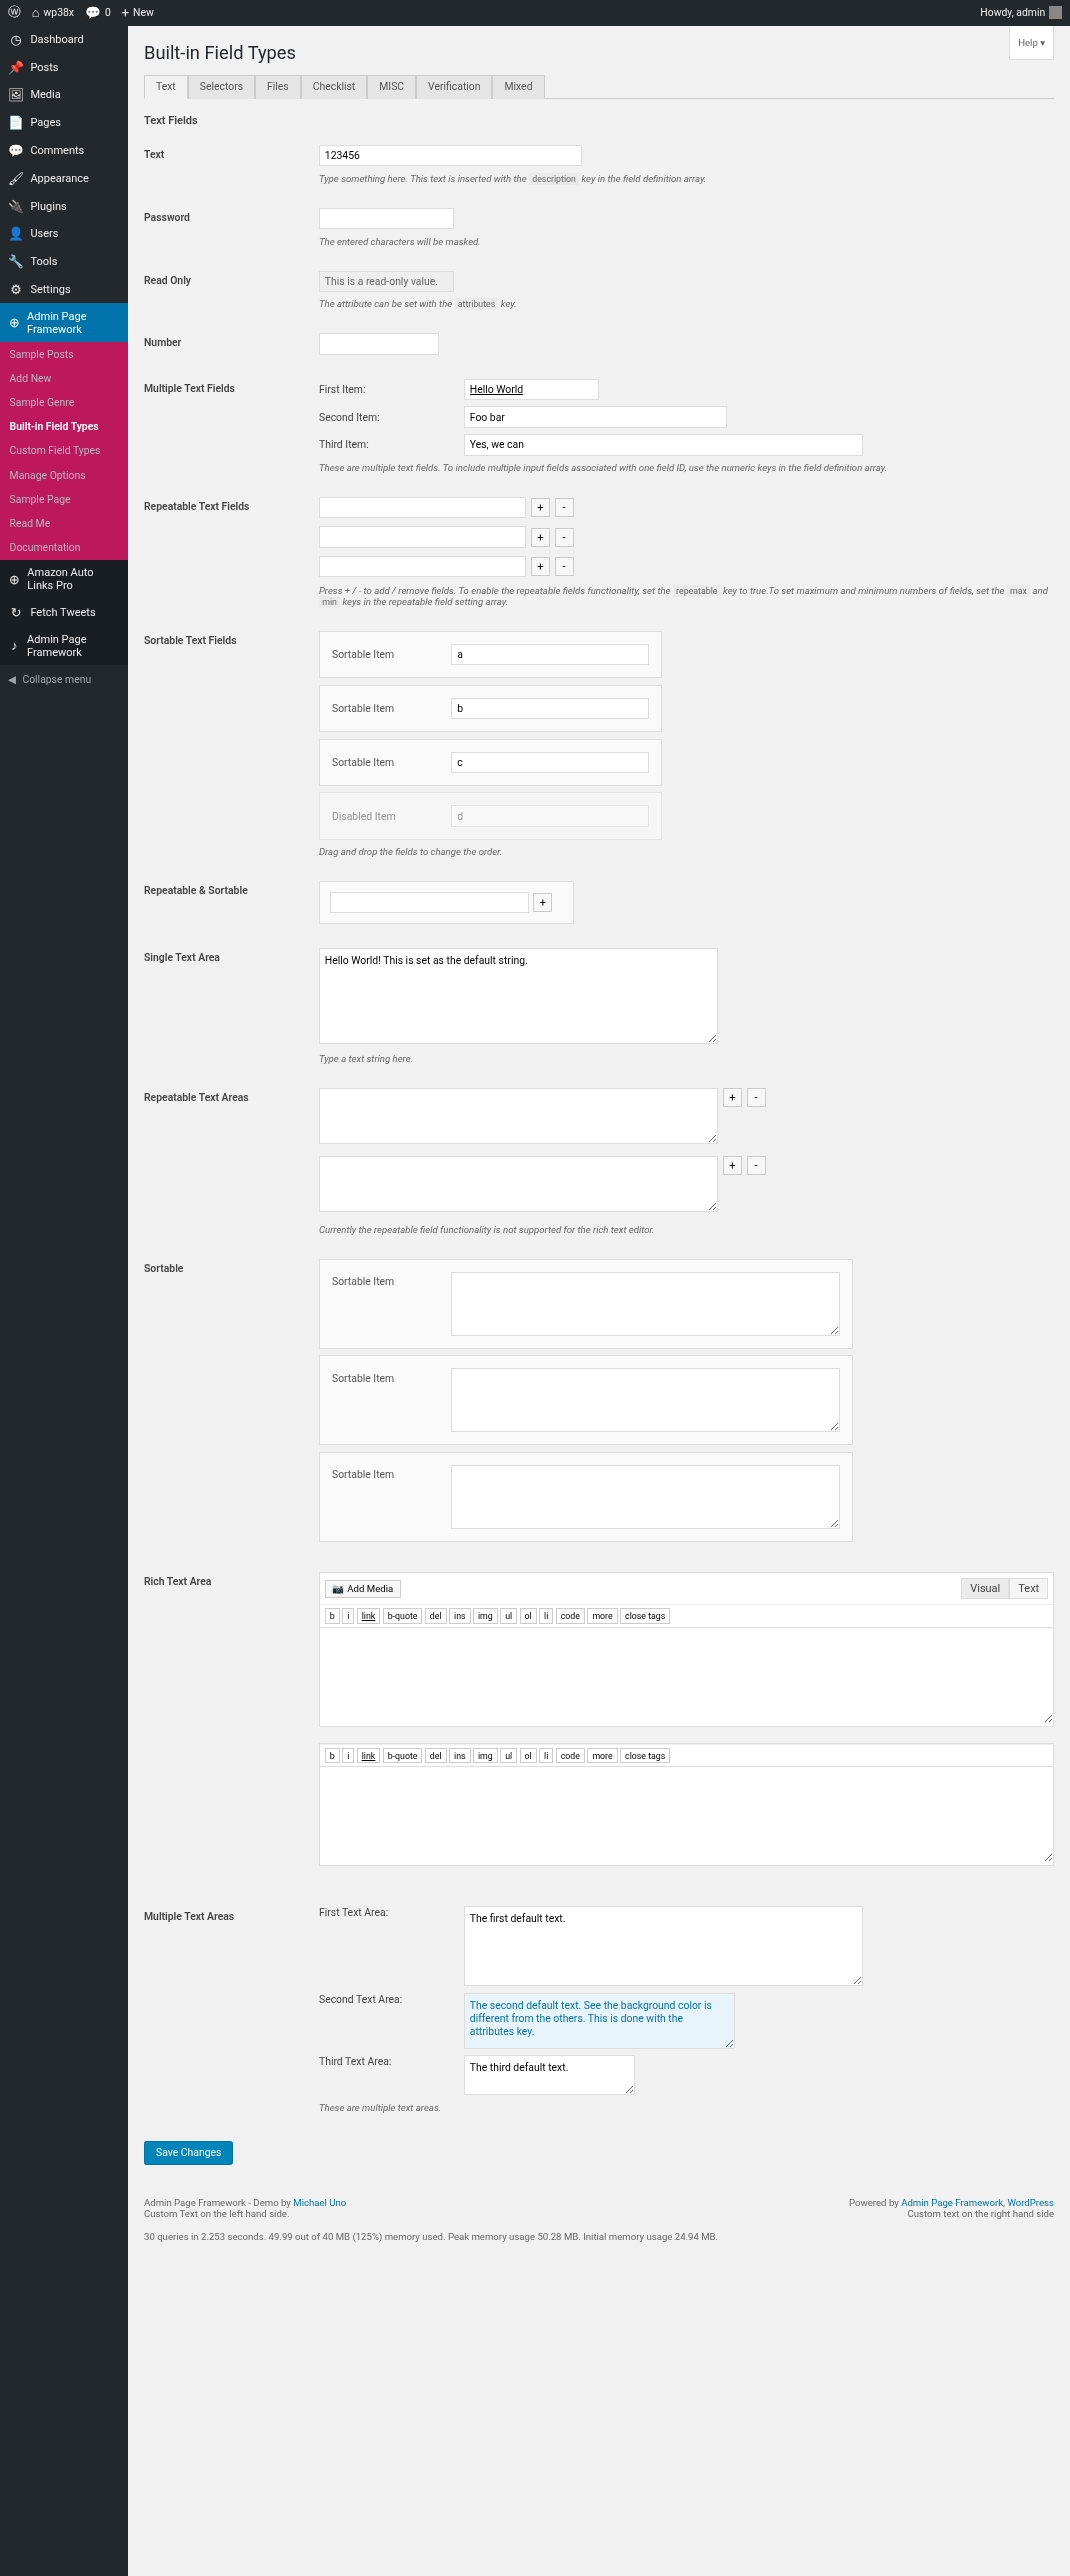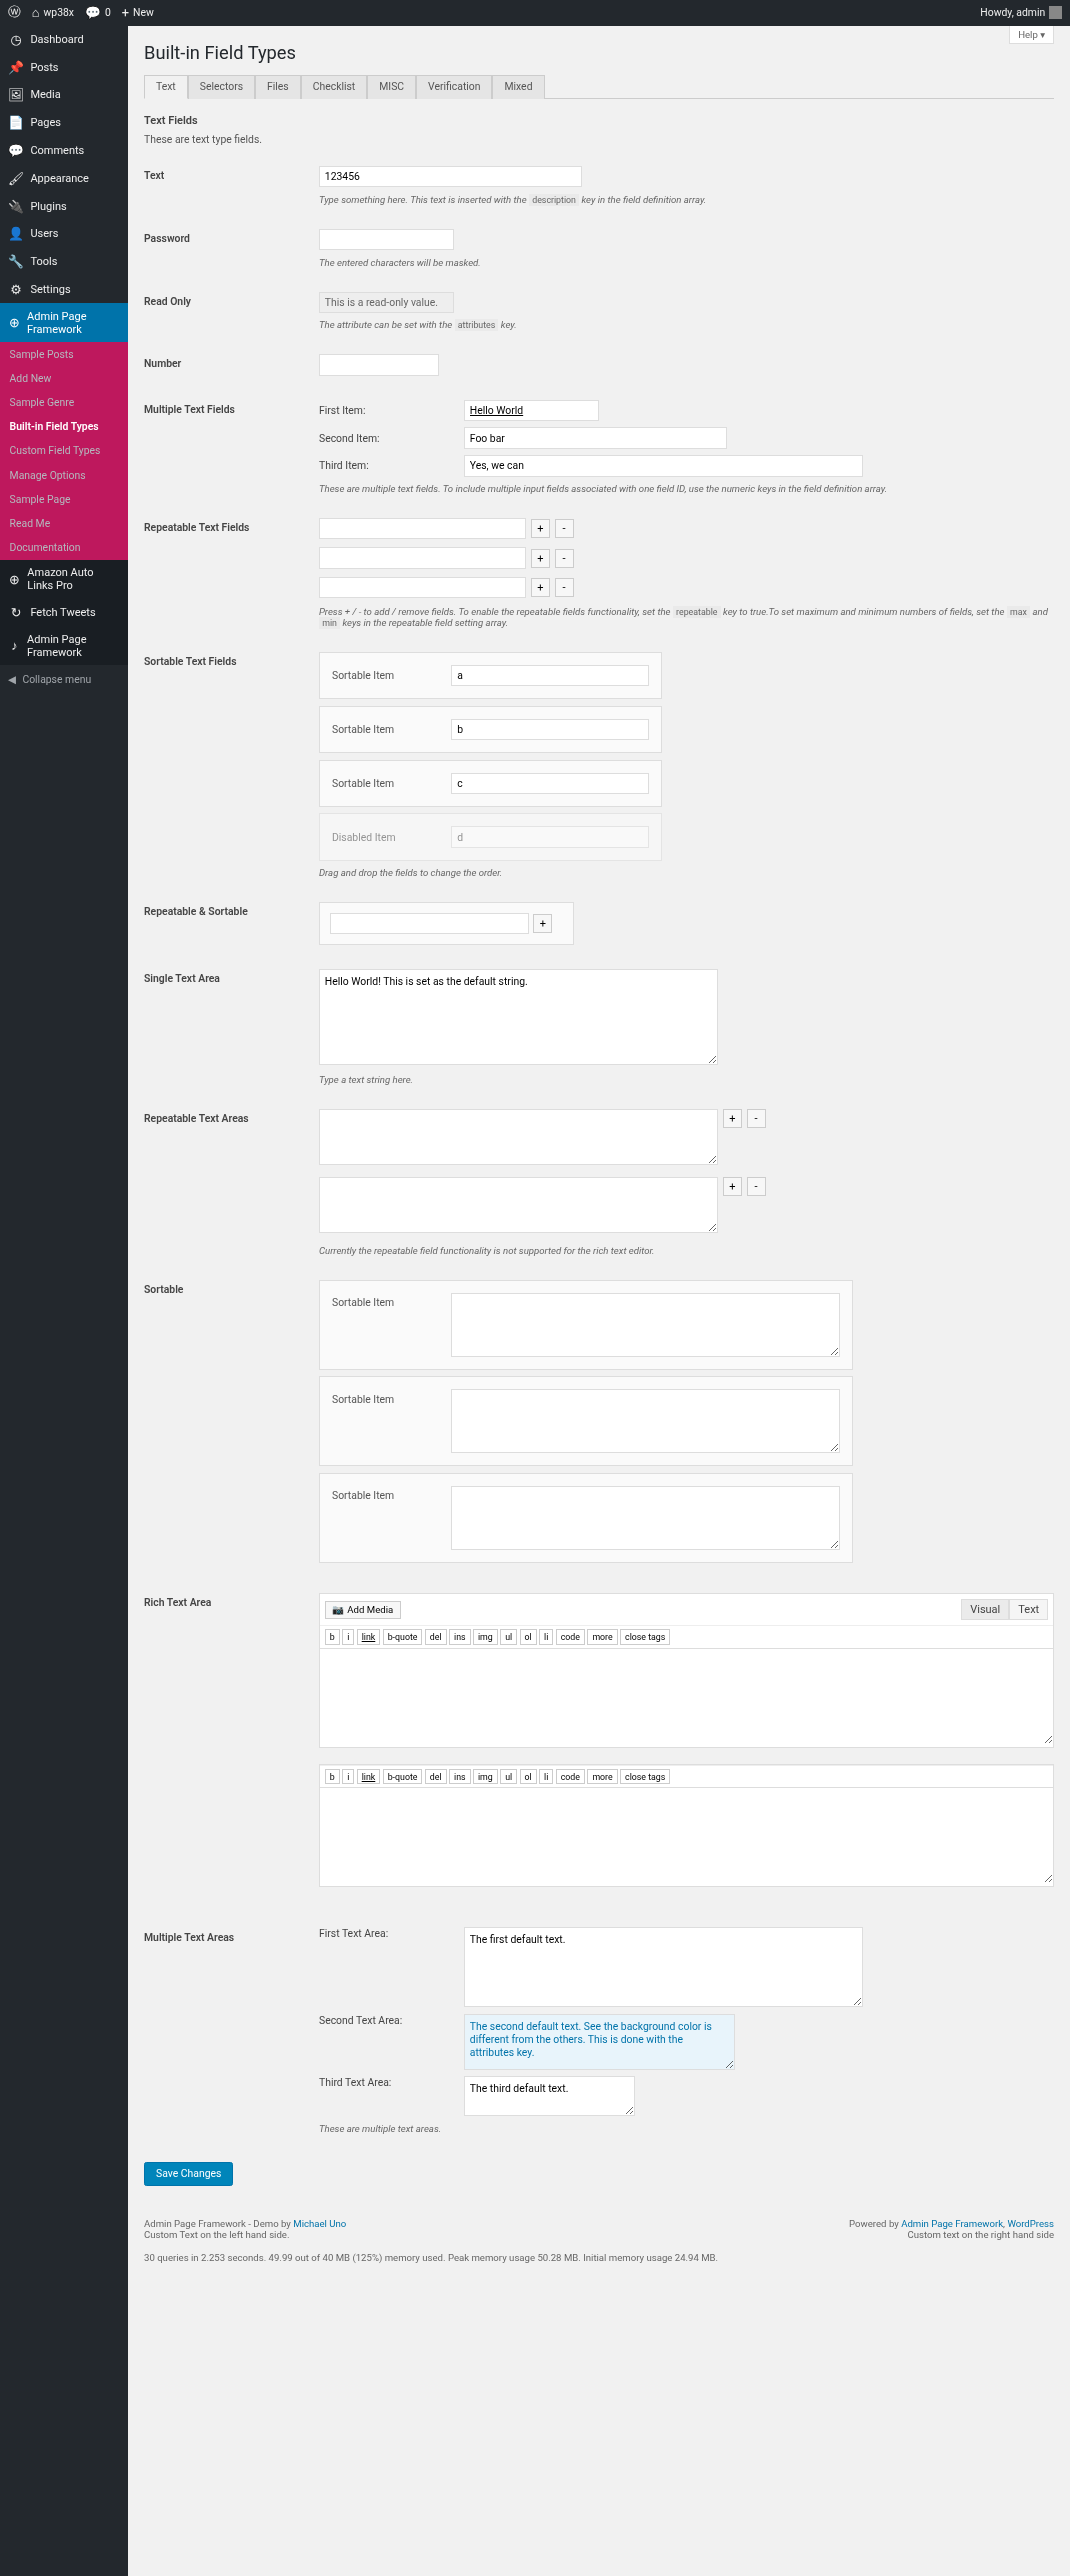--- a/index.html
+++ b/index.html
@@ -13,21 +13,21 @@
 .sidebar{width:128px;background:#23282d;color:#eee;flex-shrink:0}
 .sidebar .item{padding:6.4px 8px;display:flex;align-items:center;gap:6.4px;color:#eee;cursor:pointer;font-size:11px}
 .sidebar .item .icon{width:16px;text-align:center;font-size:12.8px}
 .sidebar .item.active{background:#0073aa;color:#fff}
 .sidebar .item.sub-active{background:#191e23}
 .sidebar .submenu{background:#be185d}
 .sidebar .submenu .sub{padding:5.6px 9.6px;font-size:10.4px;color:#b4b9be;cursor:pointer}
 .sidebar .submenu .sub.current{color:#fff;font-weight:600}
 .sidebar .collapse{padding:8px;color:#a0a5aa;font-size:10.4px;cursor:pointer;display:flex;align-items:center;gap:6.4px}
 .content{flex:1;padding:8px 16px 48px;position:relative}
-.help-btn{position:absolute;right:16px;top:0;background:#fff;border:0.8px solid #ddd;border-top:none;padding:3px 8px;font-size:9.6px;cursor:pointer;color:#666}
+.help-btn{position:absolute;right:16px;top:0;background:#fff;border:0.8px solid #ddd;border-top:none;padding:11px 8px;font-size:9.6px;cursor:pointer;color:#666}
 h1{font-size:18.3px;font-weight:400;margin:8px 0 12px;color:#23282d}
 .tabs{border-bottom:0.8px solid #ccc;display:flex;gap:0}
 .tab{padding:4.8px 11px;background:#e5e5e5;border:0.8px solid #ccc;border-bottom:none;margin-right:0;margin-bottom:-0.8px;cursor:pointer;font-size:10.4px;color:#555}
 .tab.active{background:#f1f1f1;border-bottom:0.8px solid #f1f1f1}
 h3.section{font-size:11px;margin:14.3px 0 6.4px;font-weight:600}
 .section-desc{font-size:10.4px;color:#555;margin-bottom:8px}
 .form-table{width:100%}
 .form-table .row{display:flex;padding:12px 0;align-items:flex-start}
 .form-table .th{width:175px;font-weight:600;font-size:10.4px;padding-top:3.2px}
 .form-table .td{flex:1}
@@ -187,21 +187,20 @@
         <div class="tab active">Text</div>
         <div class="tab">Selectors</div>
         <div class="tab">Files</div>
         <div class="tab">Checklist</div>
         <div class="tab">MISC</div>
         <div class="tab">Verification</div>
         <div class="tab">Mixed</div>
       </div>
 
  <h3 class="section">Text Fields</h3>
- <p class="section-desc">These are text type fields.</p>
 
  <div class="form-table">
 
   <div class="row">
    <div class="th">Text</div>
    <div class="td">
     <input type="text" class="med" value="123456" style="">
     <p class="field-desc"><span>Type something here. This text is inserted with the </span><code>description</code><span> key in the field definition array.</span></p>
    </div>
   </div>

